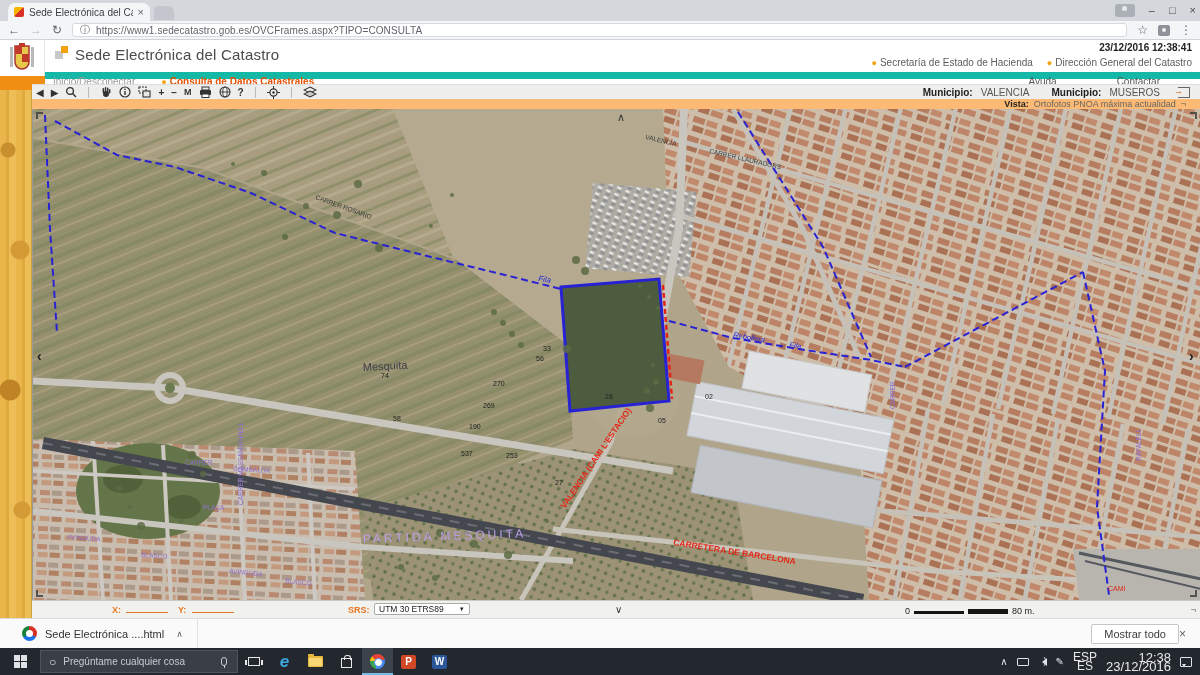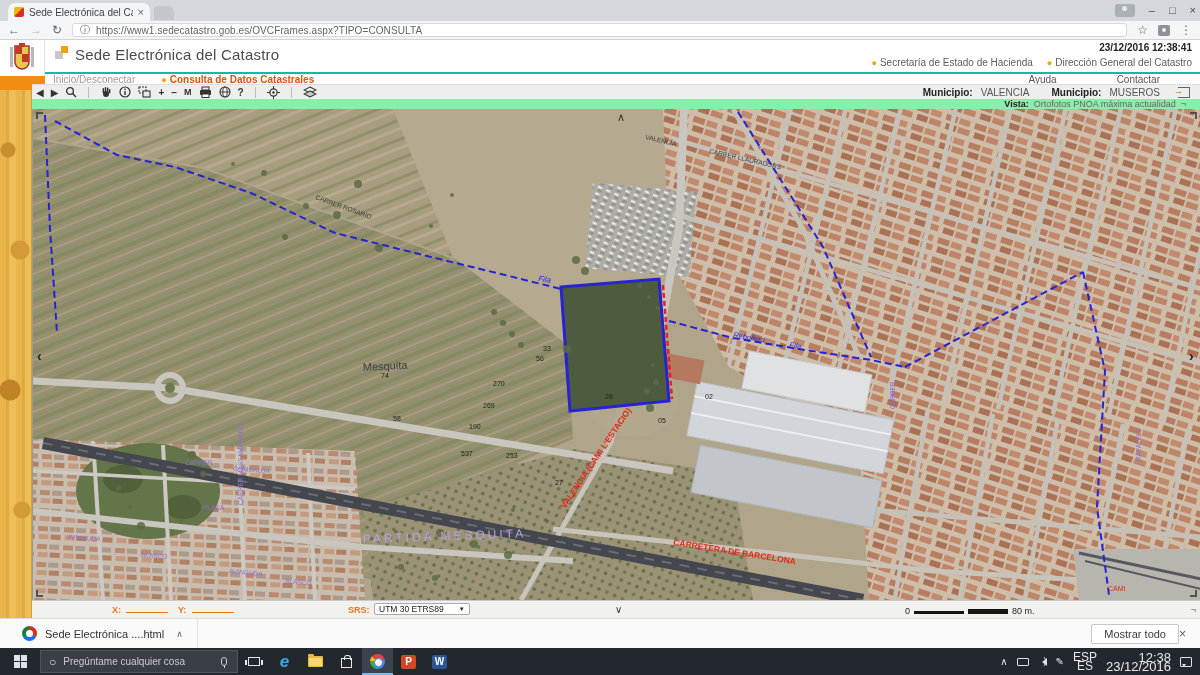--- a/index.html
+++ b/index.html
@@ -27,36 +27,36 @@
   #logo-box { left:0; top:40px; width:45px; height:36px; background:#fff; border-right:1px solid #e2e2e2; display:flex; align-items:center; justify-content:center; }
   #orange-block { left:0; top:76px; width:45px; height:14px; background:#ef8e12; }
   #sec-title-row { left:55px; top:46px; display:flex; align-items:flex-start; gap:7px; }
   #sec-mini-logo { width:13px; height:13px; position:relative; }
   #sec-mini-logo i { position:absolute; left:0; bottom:0; width:8px; height:8px; background:#c7c8ca; }
   #sec-mini-logo b { position:absolute; right:0; top:0; width:7px; height:7px; background:#f2a20d; }
   #sec-title { font-size:15px; color:#4b4b4d; letter-spacing:.2px; }
   #sec-datetime { right:8px; top:42px; font-size:10px; font-weight:bold; color:#222; }
   #sec-links { right:8px; top:57px; font-size:10px; color:#5d5d5d; display:flex; gap:14px; }
   .obullet { color:#f2a20d; font-size:9px; margin-right:3px; }
-  #sec-menu { left:45px; top:72px; width:1155px; height:12px; font-size:10px; display:flex; align-items:center; border-top:2px solid #14b8a6; }
+  #sec-menu { left:45px; top:72px; width:1155px; height:12px; font-size:10px; display:flex; align-items:center; border-top:7px solid #14b8a6; }
   #menu-left { display:flex; gap:26px; padding-left:8px; }
   .menu-gray { color:#9a9a9a; }
   .menu-orange { color:#e35205; font-weight:bold; }
   #menu-right { margin-left:auto; display:flex; gap:60px; padding-right:40px; color:#555; }
   
   #toolbar { left:32px; top:84px; width:1168px; height:15px; background:#eeeeec; border-top:1px solid #ddd; display:flex; align-items:center; padding:0 4px; gap:7px; }
   .tbi { font-size:10px; color:#333; line-height:13px; }
   .tbi svg { display:block; }
   .tb-sep { width:1px; height:11px; background:#bbb; margin:0 4px; }
   #prov-block { margin-left:auto; display:flex; gap:8px; font-size:10px; align-items:center; padding-right:6px; }
   .pm-label { font-weight:bold; color:#222; }
   .pm-value { color:#555; }
   #exit-icon { width:12px; height:11px; border:1px solid #666; border-left:none; position:relative; margin-left:10px; }
   #exit-icon:before { content:"→"; position:absolute; left:-4px; top:-2px; font-size:9px; color:#d35400; }
-  #vista-row { left:32px; top:99px; width:1168px; height:10px; background:#86efac; display:flex; align-items:center; justify-content:flex-end; gap:5px; font-size:9px; padding-right:14px; }
+  #vista-row { left:32px; top:99px; width:1168px; height:10px; background:#fdba74; display:flex; align-items:center; justify-content:flex-end; gap:5px; font-size:9px; padding-right:14px; }
   #vista-label { font-weight:bold; color:#222; }
   #vista-value { color:#666; }
   .corner-glyph { color:#555; font-size:9px; }
   
   #strip { left:0; top:90px; width:32px; height:528px; background:
     radial-gradient(circle at 8px 60px, #c98f2e 0 7px, transparent 8px),
     radial-gradient(circle at 20px 160px, #d49a35 0 9px, transparent 10px),
     radial-gradient(circle at 10px 300px, #c08427 0 10px, transparent 11px),
     radial-gradient(circle at 22px 420px, #d49a35 0 8px, transparent 9px),
     repeating-linear-gradient(90deg, #eab64b 0 6px, #e0a93c 6px 9px, #edbd58 9px 16px),

